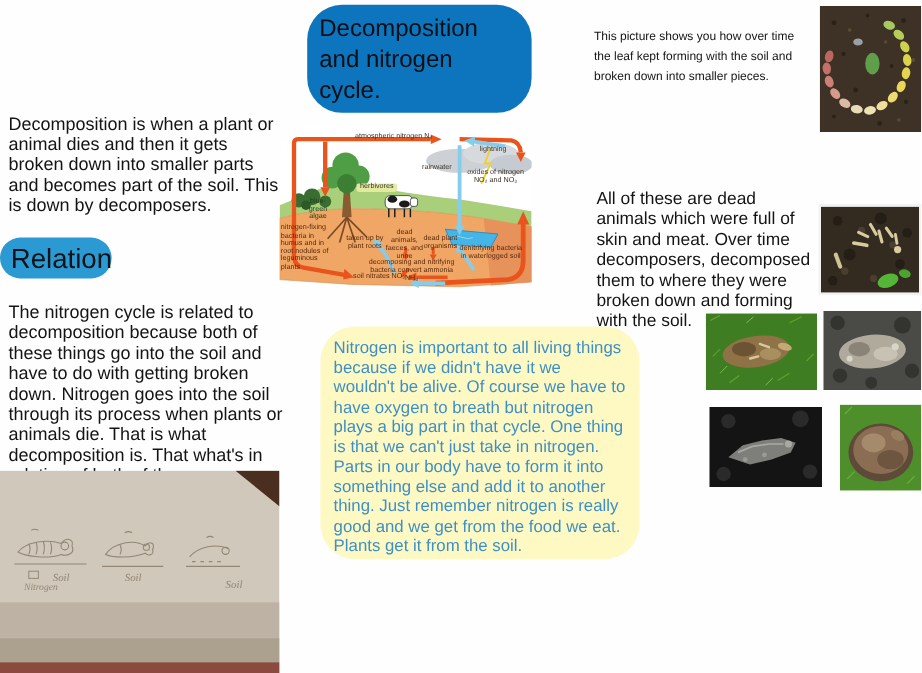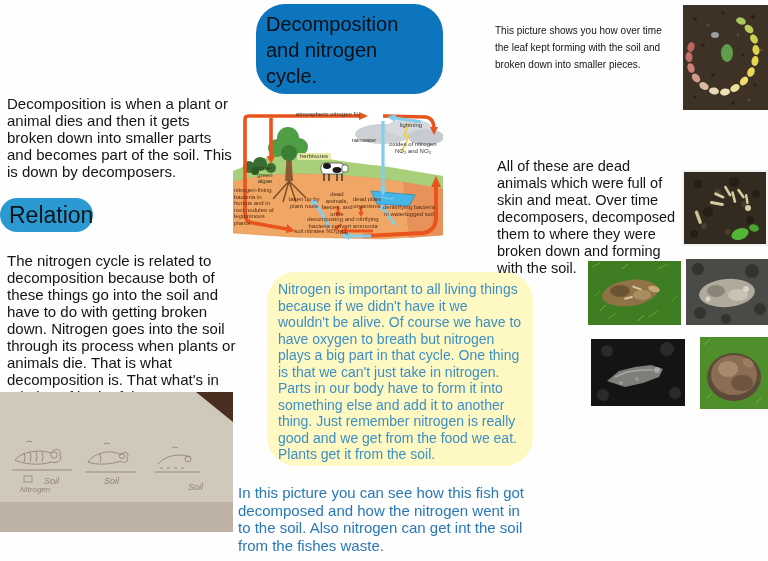--- a/index.html
+++ b/index.html
@@ -31,21 +31,21 @@
   #fish-caption { left:238px; top:484px; width:298px; font-size:15px; line-height:17.5px; color:#2878b8; }
   
   .photo { position:absolute; overflow:hidden; }
   .framed { border:2px solid #f2f2f2; }
   #leaf-photo { left:683px; top:5px; width:85px; height:105px; }
   #bones-photo { left:682px; top:170px; width:86px; height:76px; }
   #carcass-grass-photo { left:588px; top:261px; width:93px; height:64px; }
   #carcass-gray-photo { left:686px; top:259px; width:82px; height:66px; }
   #skeleton-bw-photo { left:591px; top:339px; width:94px; height:67px; }
   #carcass-brown-photo { left:700px; top:337px; width:68px; height:72px; }
-  #fish-photo { left:0; top:392px; width:233px; height:140px; }
+  #fish-photo { left:0; top:392px; width:233px; height:169px;font-family:Liberation Serif, serif; }
 </style>
 </head>
 <body>
 
 <div id="page">
 
   <div id="intro-text" class="abs body-text">Decomposition is when a plant or animal dies and then it gets broken down into smaller parts and becomes part of the soil. This is down by decomposers.</div>
 
   <div id="relation-box" class="abs">
     <span>Relation</span>
@@ -161,21 +161,20 @@
     <div class="dlbl" style="left:74px;top:113px;width:72px;color:#5a2a10;">decomposing and nitrifying bacteria convert ammonia NH₃</div>
     <div class="dlbl" style="left:58px;top:125px;width:50px;color:#5a2a10;">soil nitrates NO₃</div>
   </div>
 
   <div id="note-box" class="abs">
     <span>Nitrogen is important to all living things because if we didn't have it we wouldn't be alive. Of course we have to have oxygen to breath but nitrogen plays a big part in that cycle. One thing is that we can't just take in nitrogen. Parts in our body have to form it into something else and add it to another thing. Just remember nitrogen is really good and we get from the food we eat. Plants get it from the soil.</span>
   </div>
 
   <div id="leaf-caption" class="abs">This picture shows you how over time the leaf kept forming with the soil and broken down into smaller pieces.</div>
   <div id="dead-caption" class="abs">All of these are dead animals which were full of skin and meat. Over time decomposers, decomposed them to where they were broken down and forming with the soil.</div>
-  <div id="fish-caption" class="abs">In this picture you can see how this fish got decomposed and how the nitrogen went in to the soil. Also nitrogen can get int the soil from the fishes waste.</div>
 
   <div id="leaf-photo" class="photo">
     <svg width="85" height="105" viewBox="0 0 85 105">
       <rect width="85" height="105" fill="#3e3226"></rect>
       <g fill="#2a2118">
         <circle cx="12" cy="14" r="2"></circle>
           <circle cx="40" cy="8" r="1.6"></circle>
           <circle cx="70" cy="12" r="2"></circle>
         <circle cx="20" cy="40" r="1.8"></circle>
           <circle cx="60" cy="50" r="1.6"></circle>

